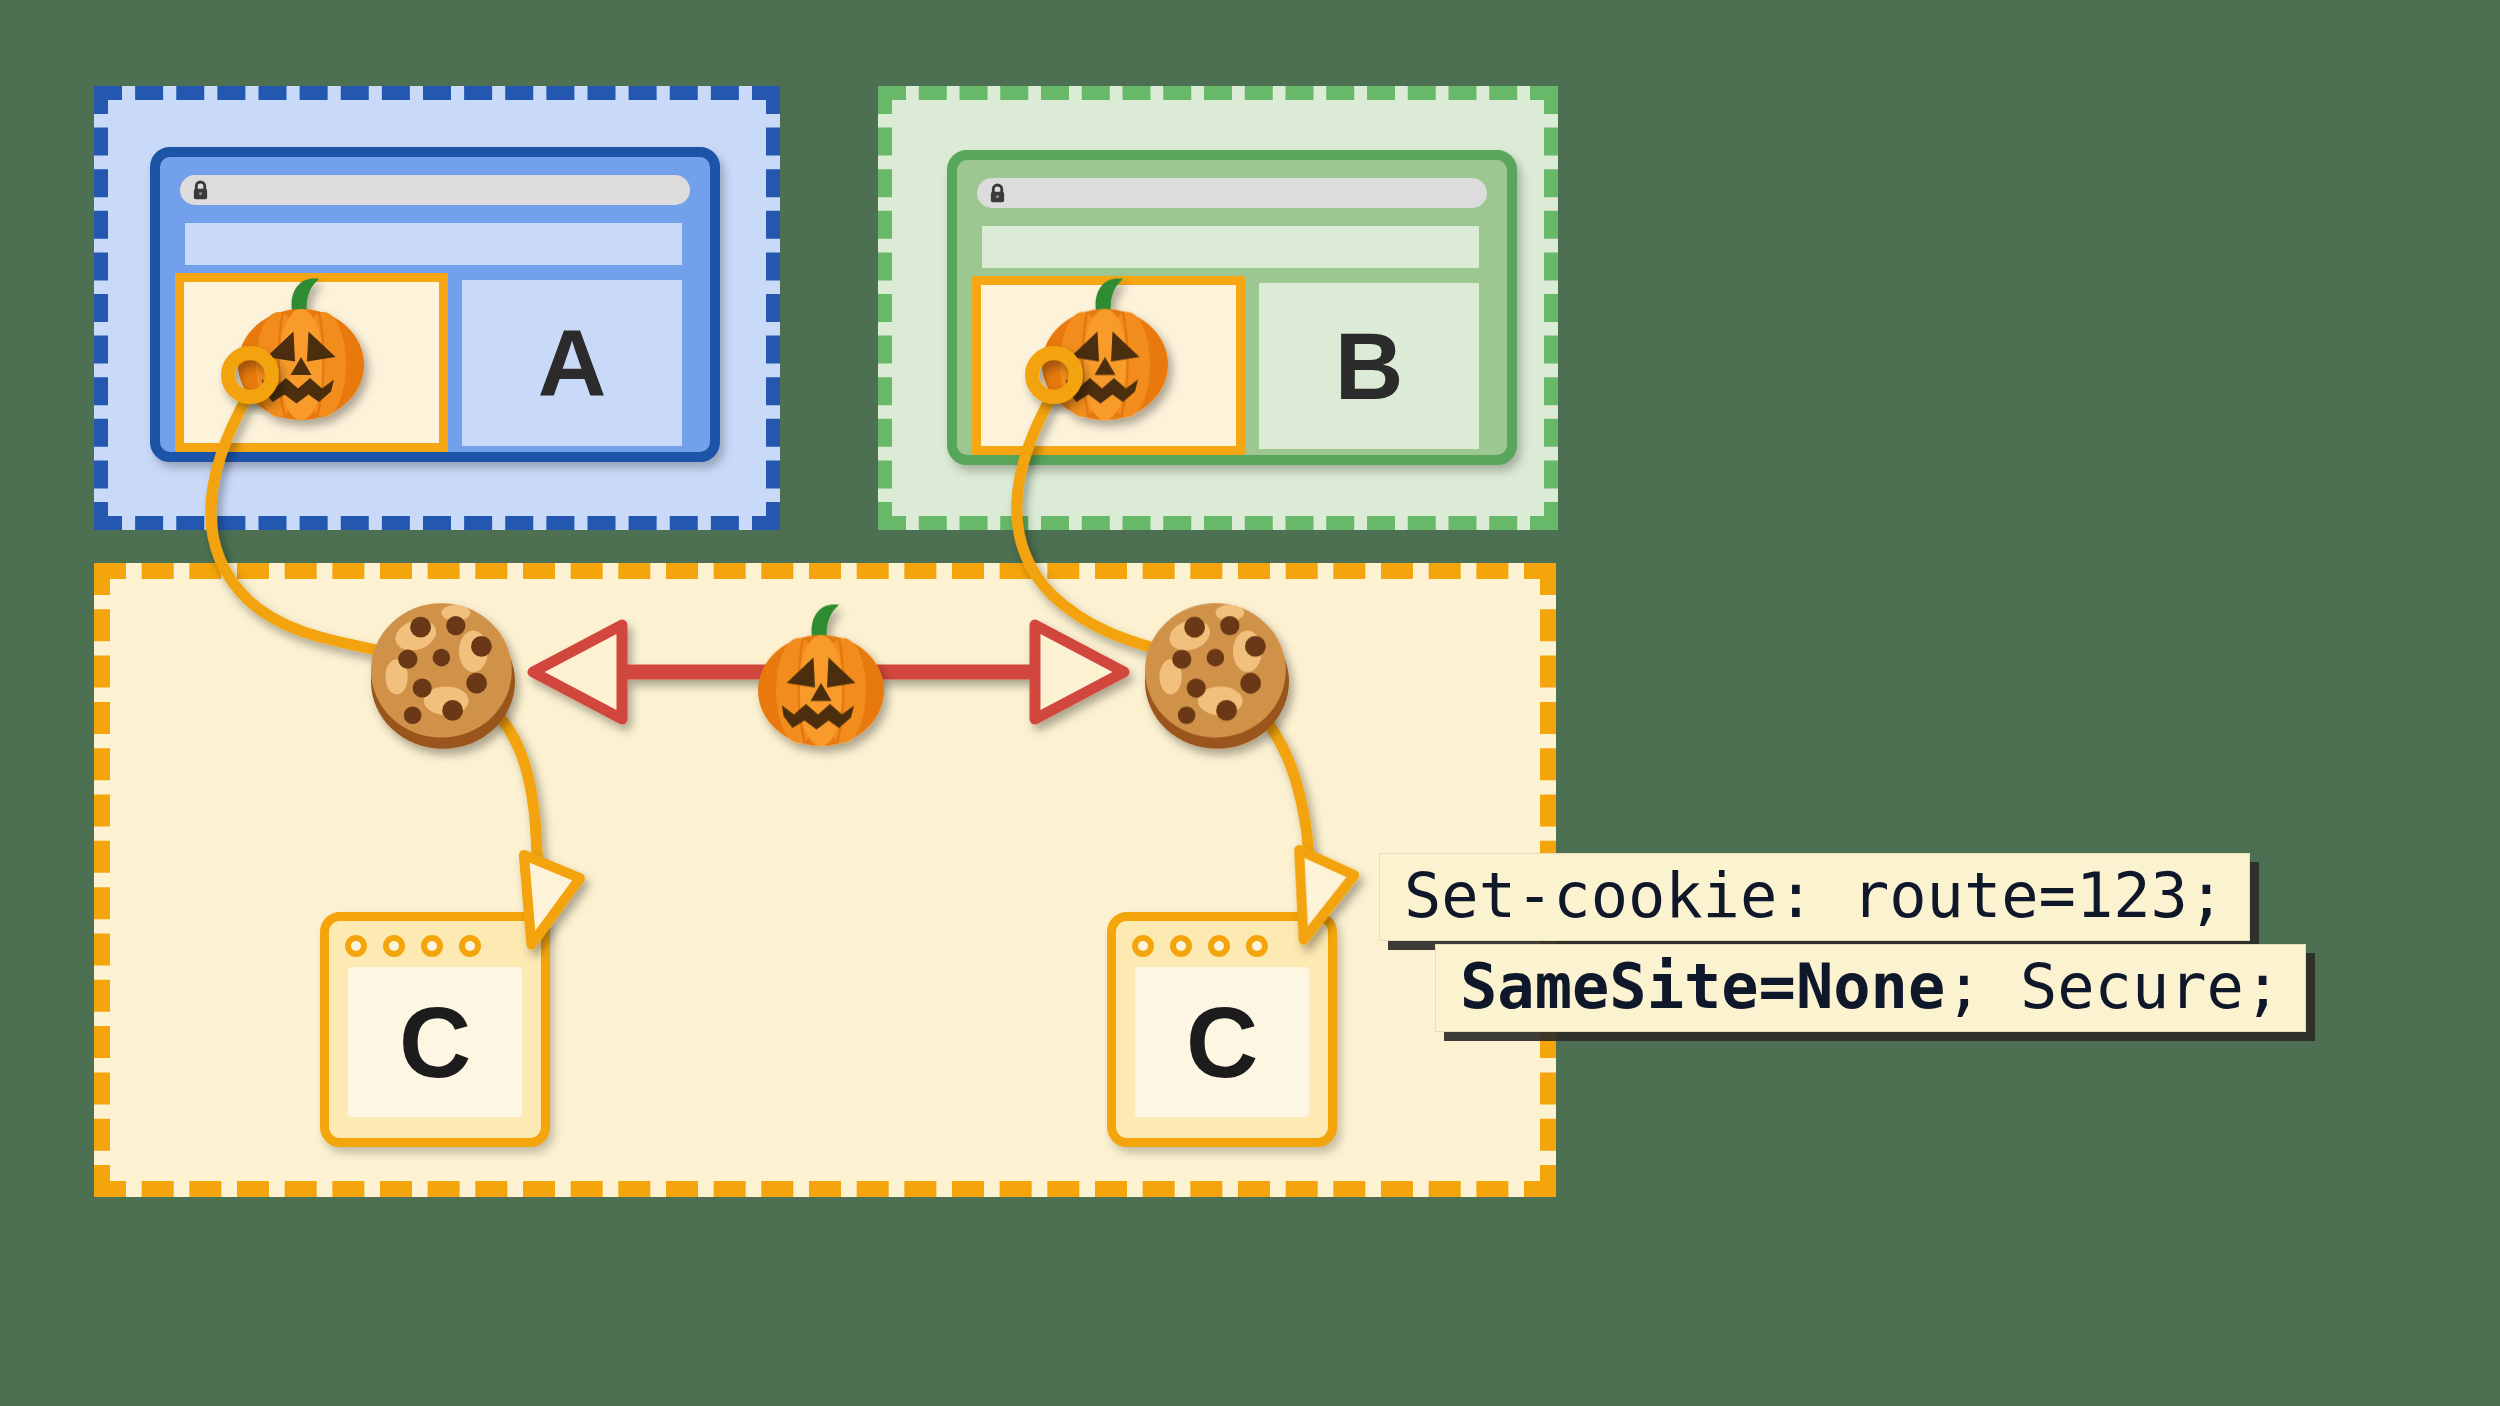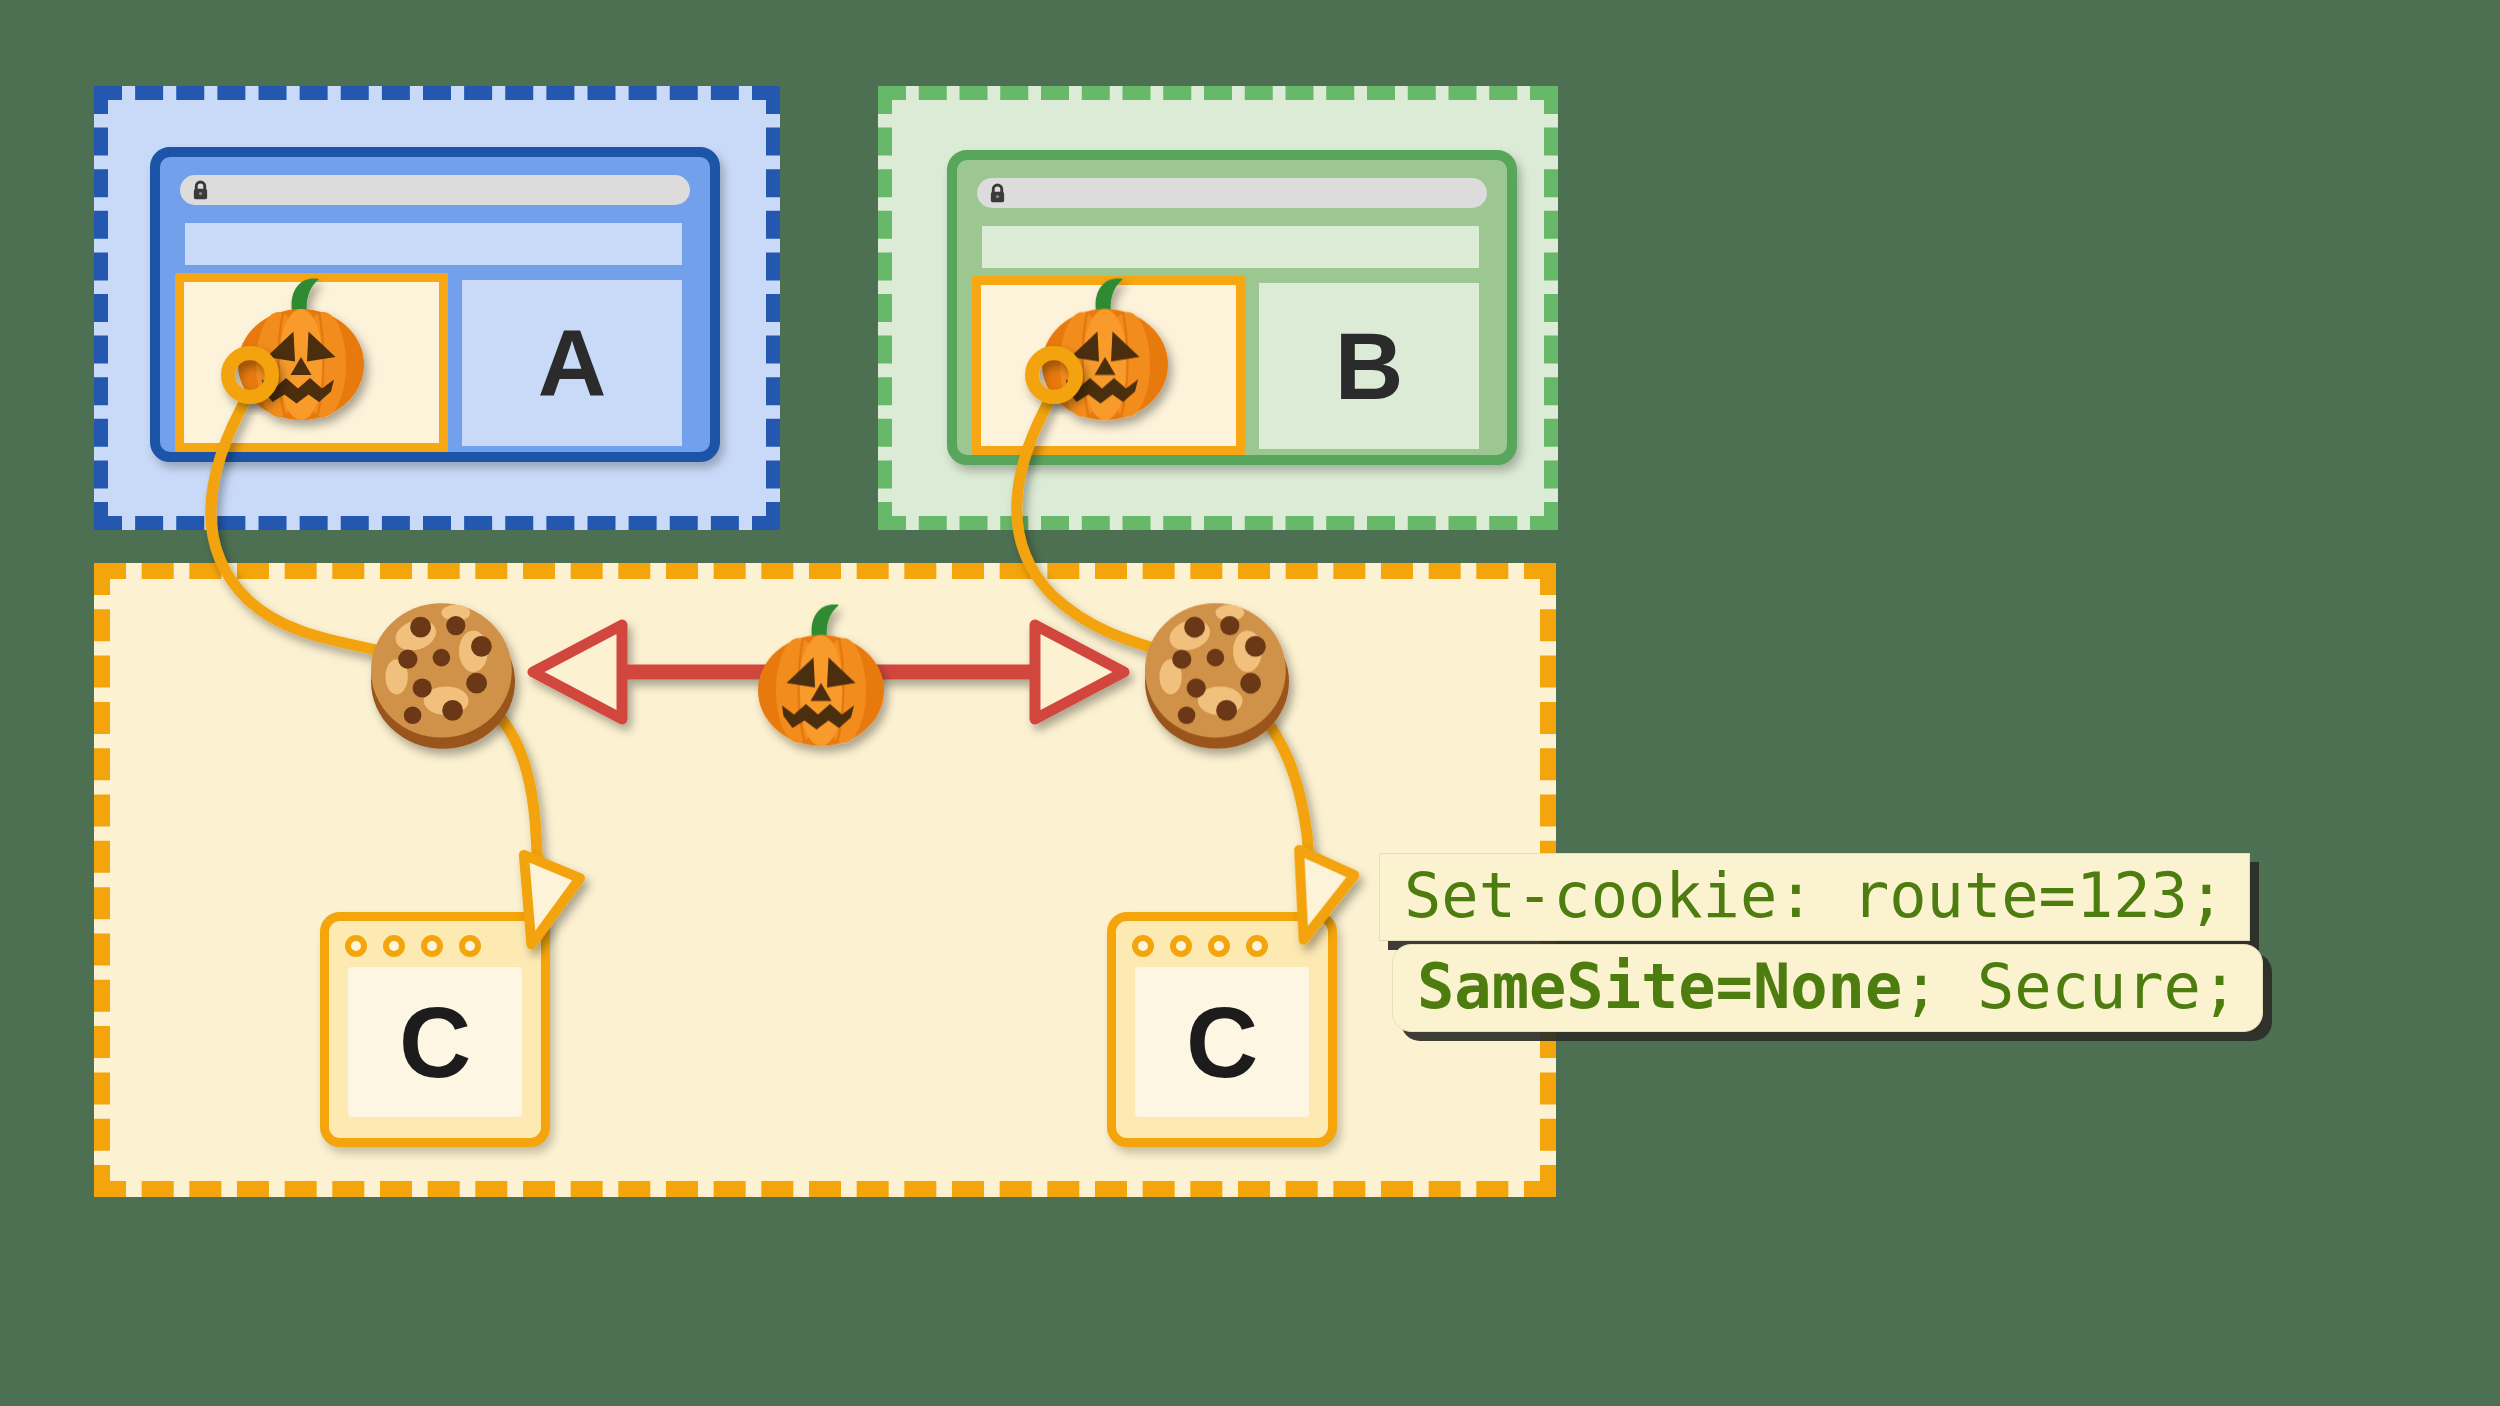--- a/index.html
+++ b/index.html
@@ -34,26 +34,26 @@
         border:9px solid #f4a50b;border-radius:20px;box-shadow:4px 6px 10px rgba(0,0,0,.22);}
   .cwin-left{left:320px;top:912px;}
   .cwin-right{left:1107px;top:912px;}
   .dots{display:flex;gap:16px;margin:14px 0 0 16px;}
   .dot{width:10px;height:10px;border:6px solid #f4a50b;border-radius:50%;background:#fdf4dc;}
   .cpanel{margin:10px auto 0;width:174px;height:150px;background:#fdf6e3;border-radius:4px;
           display:flex;align-items:center;justify-content:center;
           font-size:100px;font-weight:700;color:#1c1c1c;}
 
   
-  .code-line{position:absolute;background:#fbf2d0;color:#4d7c0f;
+  .code-line{position:absolute;background:#fbf2d0;color:#0f172a;
              font-family:"DejaVu Sans Mono","Liberation Mono",monospace;font-size:62px;line-height:1.0;
              padding:11px 24px 13px 24px;white-space:nowrap;border:1px solid #e7ddb8;
              box-shadow:9px 9px 0 rgba(45,45,40,.92);}
   .code-line-1{left:1379px;top:853px;}
-  .code-line-2{left:1392px;top:944px;border-radius:19px;}
+  .code-line-2{left:1435px;top:944px;}
   .code-line b{font-weight:700;}
 
   
   .overlay{position:absolute;left:0;top:0;width:2500px;height:1406px;pointer-events:none;}
 </style>
 </head>
 <body>
 
 <div class="stage">
 

